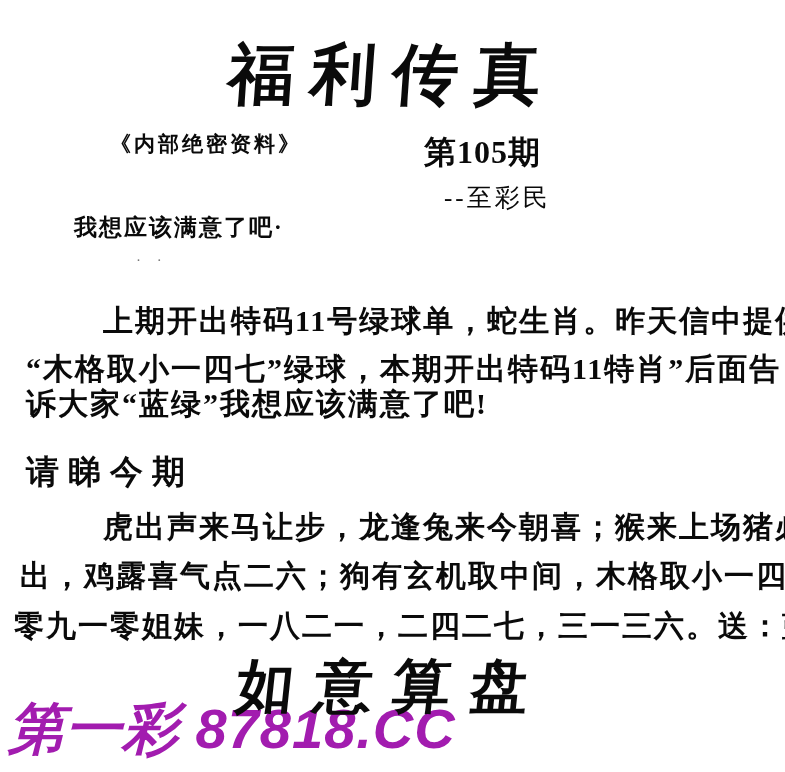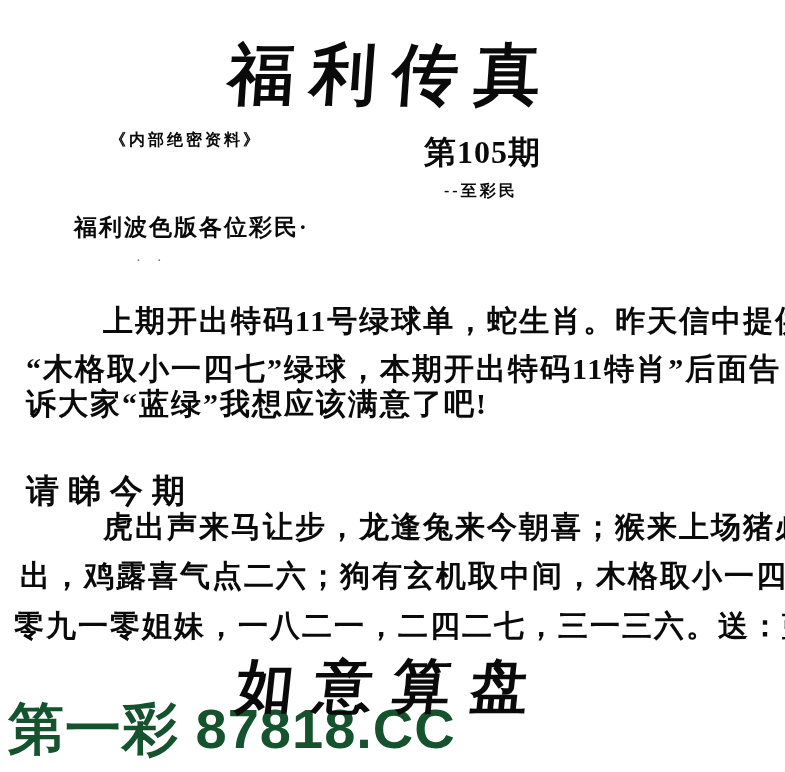--- a/index.html
+++ b/index.html
@@ -21,31 +21,31 @@
   .masthead {
     left: 0; top: 30px; width: 100%;
     text-align: center;
     font-size: 66px;
     font-weight: bold;
     letter-spacing: 16px;
     transform: skewX(-4deg);
   }
   .classified {
     left: 110px; top: 130px;
-    font-size: 16px; font-weight: bold;
+    font-size: 21px; font-weight: bold;
     letter-spacing: 3px;
   }
   .issue {
     left: 424px; top: 131px;
     font-size: 32px; font-weight: bold;
     letter-spacing: 1px;
   }
   .dedication {
     left: 444px; top: 181px;
-    font-size: 16px; font-weight: bold;
+    font-size: 25px; font-weight: normal;
     letter-spacing: 3px;
   }
   .salutation {
     left: 74px; top: 212px;
     font-size: 23px; font-weight: bold;
     letter-spacing: 2px;
   }
   .pre-dots {
     left: 136px; top: 252px;
     font-size: 15px; color: #777;
@@ -60,21 +60,20 @@
     font-size: 30px; font-weight: bold;
     letter-spacing: 2px;
   }
   .b1 { left: 103px; top: 301px; }
   .b2 { left: 26px;  top: 349px; }
   .b3 { left: 26px;  top: 384px; }
   .see {
     left: 26px; top: 450px;
     font-size: 33px; font-weight: bold;
     letter-spacing: 9px;
-    margin-top: 19px;
   }
   .v1 { left: 103px; top: 507px; }
   .v2 { left: 20px;  top: 556px; }
   .v3 { left: 14px;  top: 606px; }
 
   .footer-calligraphy {
     left: 0; top: 648px; width: 100%;
     text-align: center;
     font-size: 58px; font-weight: bold;
     letter-spacing: 20px;
@@ -96,36 +95,36 @@
 <div class="page">
 
   <div class="abs masthead">福利传真</div>
 
   <div class="abs classified">《内部绝密资料》</div>
 
   <div class="abs issue">第105期</div>
 
   <div class="abs dedication">--至彩民</div>
 
-  <div class="abs salutation">福利波色版各位彩民·</div>
+  <div class="abs salutation">我想应该满意了吧·</div>
 
   <div class="abs pre-dots">· ·</div>
 
 
   <div class="abs bodyline b1">上期开出特码11号绿球单，蛇生肖。昨天信中提供</div>
 
   <div class="abs bodyline b2">“木格取小一四七”绿球，本期开出特码11特肖”后面告</div>
 
   <div class="abs bodyline b3">诉大家“蓝绿”我想应该满意了吧!</div>
 
   <div class="abs see">请睇今期</div>
 
   <div class="abs bodyline v1">虎出声来马让步，龙逢兔来今朝喜；猴来上场猪必</div>
 
   <div class="abs bodyline v2">出，鸡露喜气点二六；狗有玄机取中间，木格取小一四七。</div>
 
   <div class="abs bodyline v3">零九一零姐妹，一八二一，二四二七，三一三六。送：蓝绿</div>
 
-  <div class="abs watermark" style="color: #14532d;">第一彩 87818.CC</div>
+  <div class="abs watermark" style="color: #a21caf; font-style: italic;">第一彩 87818.CC</div>
 
   <div class="abs footer-calligraphy">如意算盘</div>
 
 </div>
 
 </body></html>

